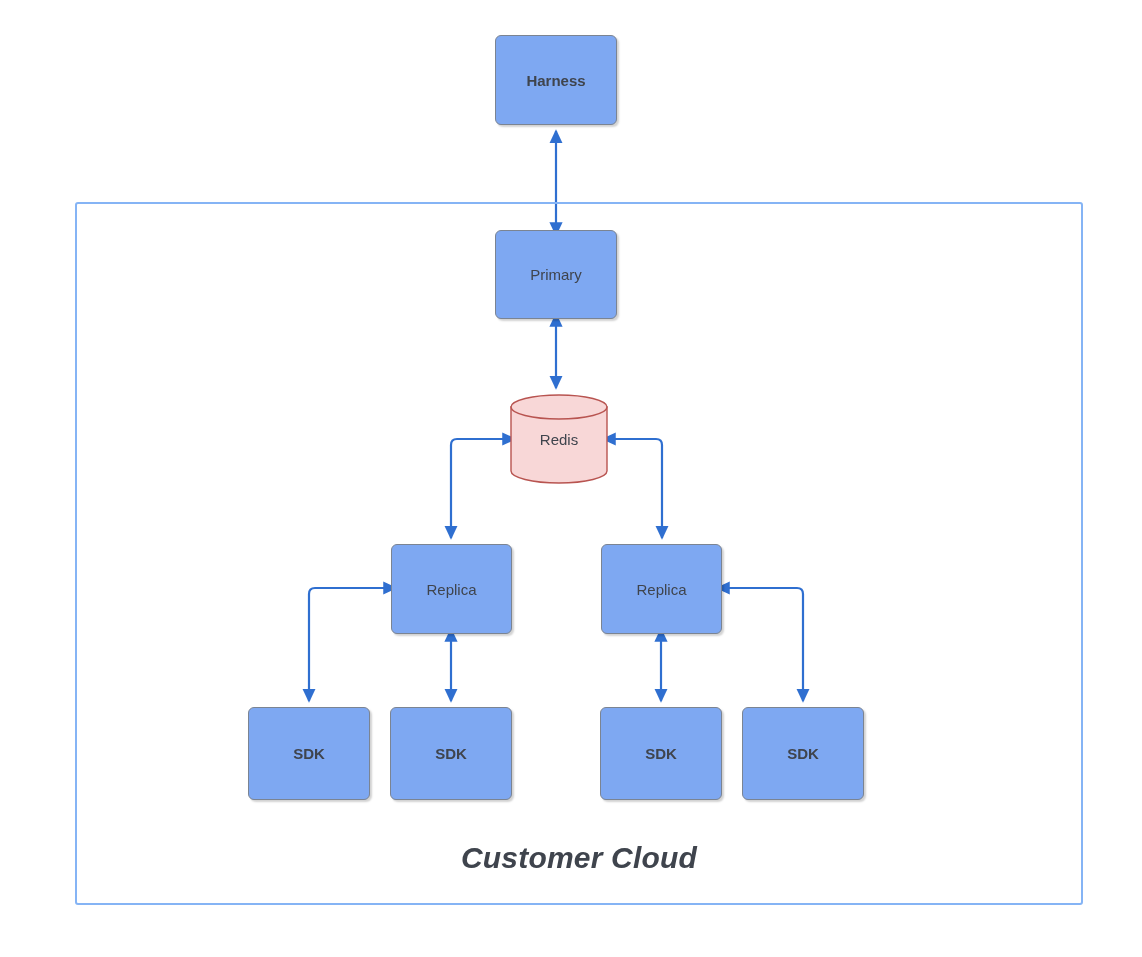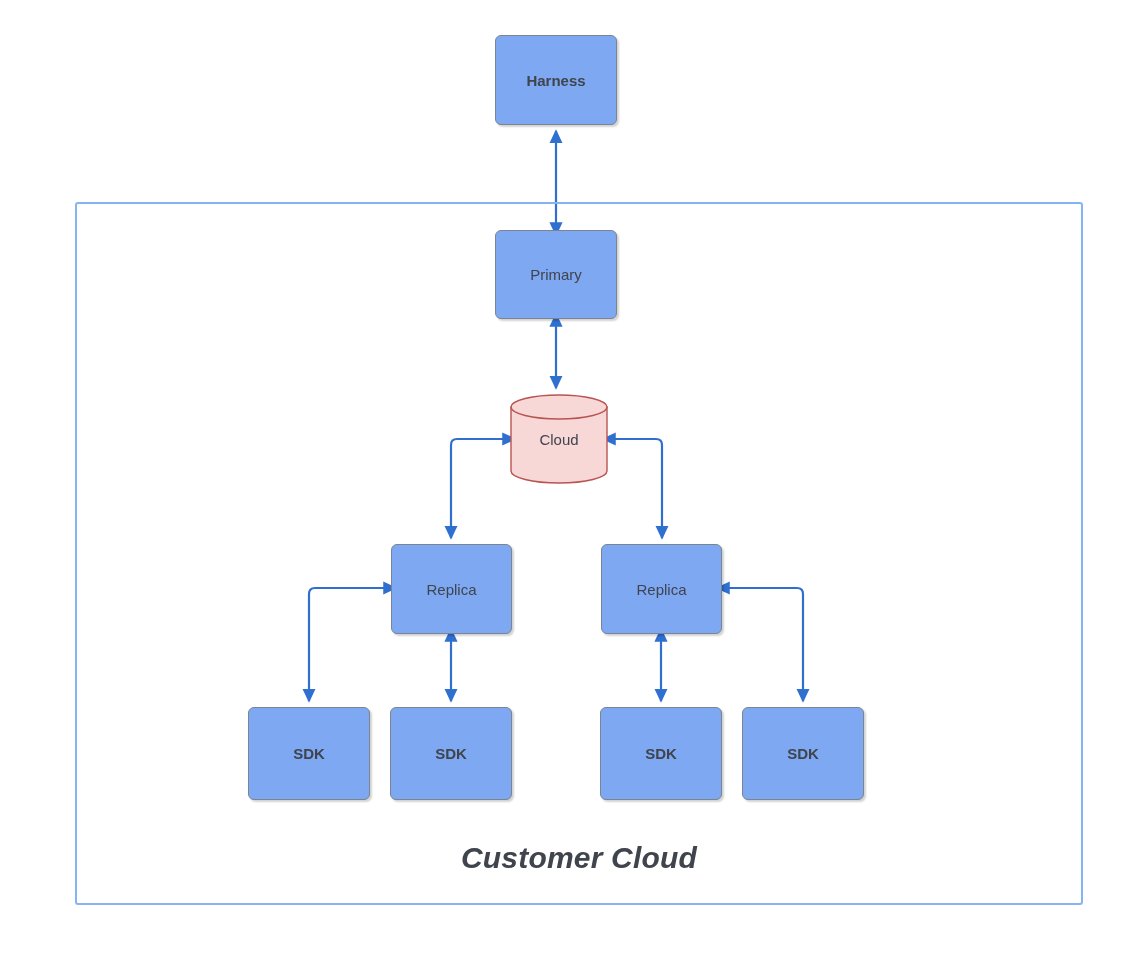--- a/index.html
+++ b/index.html
@@ -123,21 +123,21 @@
 
   <div class="node" style="left:495px; top:230px; width:122px; height:89px;">
     <span>Primary</span>
   </div>
 
   <div class="cylinder" style="left:510px; top:394px; width:98px; height:90px;">
     <svg class="cyl-body" viewBox="0 0 98 90" preserveAspectRatio="none" xmlns="http://www.w3.org/2000/svg">
       <path d="M1,13 L1,77 A48,12 0 0 0 97,77 L97,13 Z" fill="#f8d7d7" stroke="#b85450" stroke-width="1.4"></path>
       <ellipse cx="49" cy="13" rx="48" ry="12" fill="#f8d7d7" stroke="#b85450" stroke-width="1.4"></ellipse>
     </svg>
-    <span class="cyl-label">Cloud</span>
+    <span class="cyl-label">Redis</span>
   </div>
 
   <div class="node" style="left:391px; top:544px; width:121px; height:90px;">
     <span>Replica</span>
   </div>
 
   <div class="node" style="left:601px; top:544px; width:121px; height:90px;">
     <span>Replica</span>
   </div>
 

